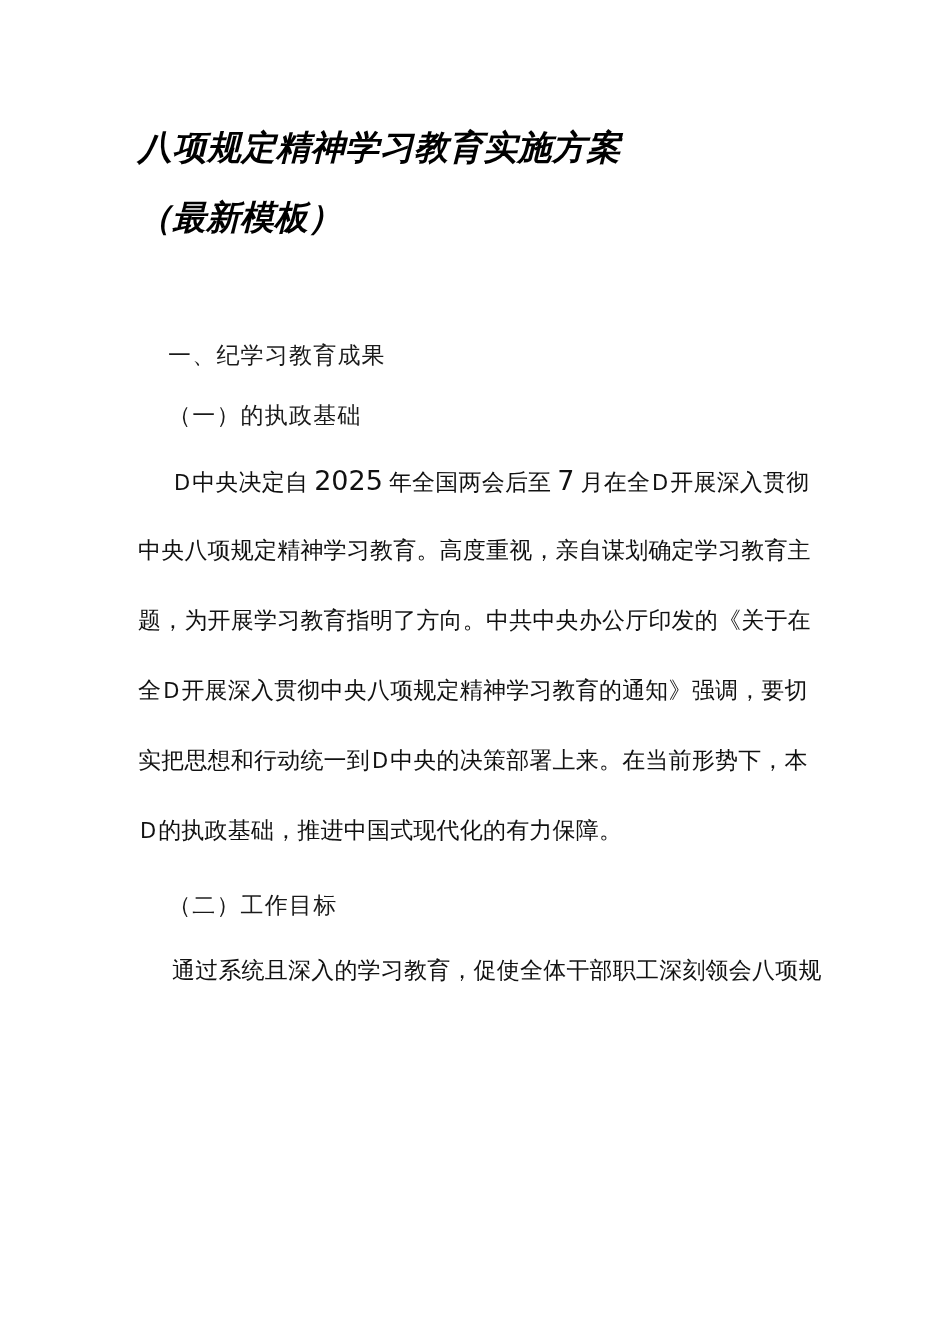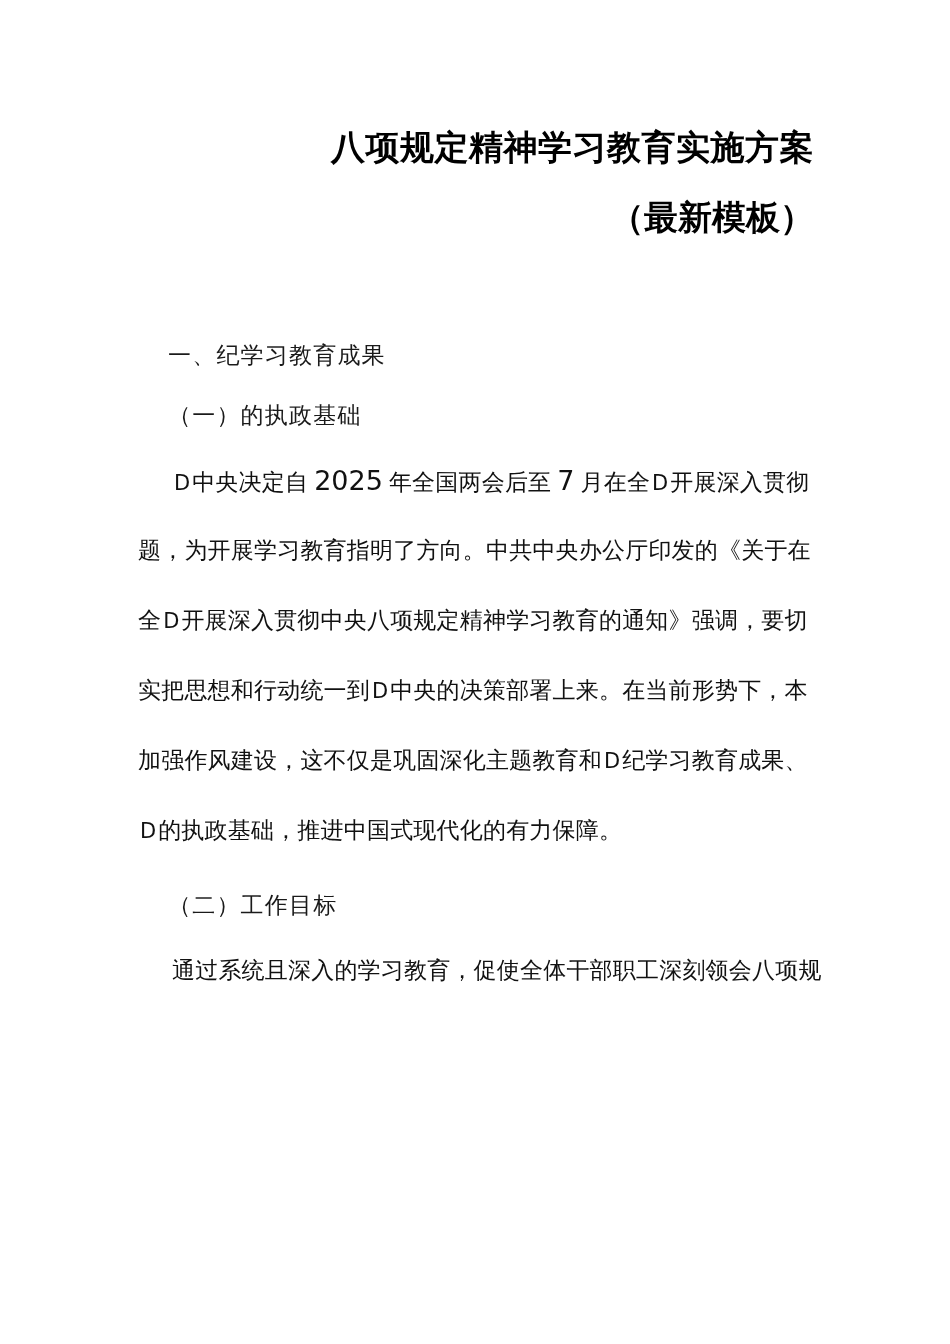--- a/index.html
+++ b/index.html
@@ -23,21 +23,22 @@
   .doc-body {
     position: absolute;
     left: 138px;
     top: 0;
     width: 676px;
   }
 
   
   .title-block {
     margin-top: 112px;
-    text-align: right;
+    text-align: left;
+    font-style: italic;
   }
 
   .doc-title-line {
     font-family: "DejaVu Sans", "Liberation Sans", sans-serif;
     font-weight: 700;
     font-size: 34px;
     line-height: 70px;
     letter-spacing: 0.5px;
     color: #000000;
     white-space: nowrap;
@@ -115,24 +116,24 @@
       <div class="doc-title-line">八项规定精神学习教育实施方案</div>
       <div class="doc-title-line sub">（最新模板）</div>
     </div>
 
     <div class="section-head">一、纪学习教育成果</div>
 
     <div class="sub-head">（一）的执政基础</div>
 
     <div class="para">
       <div class="para-line first"><span class="lat">D</span>中央决定自<span class="num">2025</span>年全国两会后至<span class="num">7</span>月在全<span class="lat">D</span>开展深入贯彻</div>
+      <div class="para-line">中央八项规定精神学习教育。高度重视，亲自谋划确定学习教育主</div>
       <div class="para-line">题，为开展学习教育指明了方向。中共中央办公厅印发的《关于在</div>
       <div class="para-line">全<span class="lat">D</span>开展深入贯彻中央八项规定精神学习教育的通知》强调，要切</div>
       <div class="para-line">实把思想和行动统一到<span class="lat">D</span>中央的决策部署上来。在当前形势下，本</div>
-      <div class="para-line">加强作风建设，这不仅是巩固深化主题教育和<span class="lat">D</span>纪学习教育成果、</div>
       <div class="para-line"><span class="lat">D</span>的执政基础，推进中国式现代化的有力保障。</div>
     </div>
 
     <div class="sub-head gap-before">（二）工作目标</div>
 
     <div class="para">
       <div class="para-line first">通过系统且深入的学习教育，促使全体干部职工深刻领会八项规</div>
     </div>
 
   </div>

